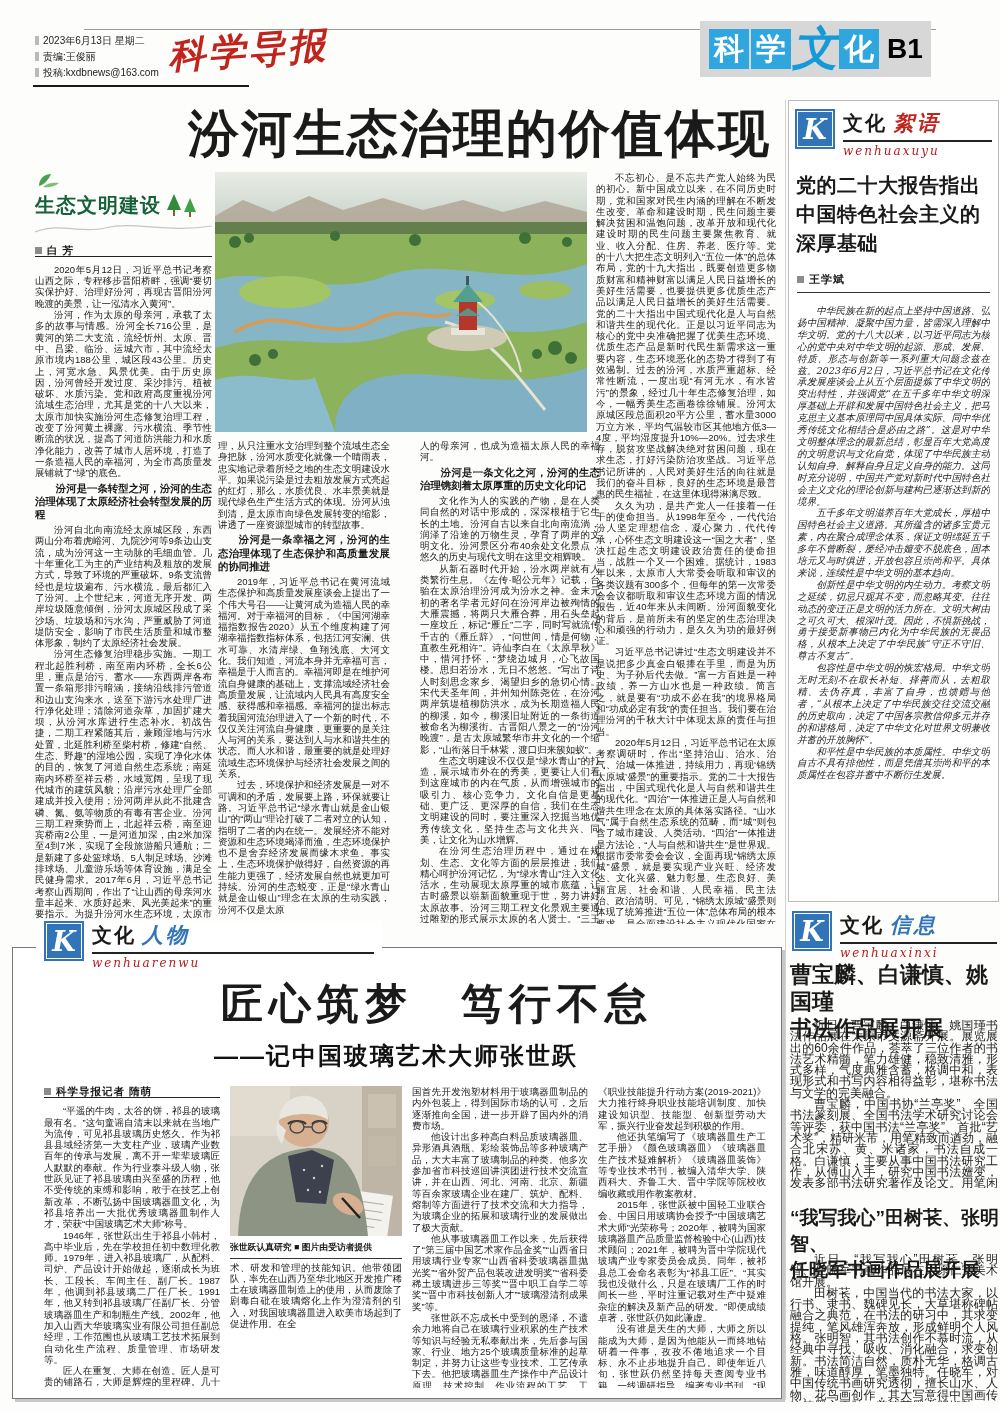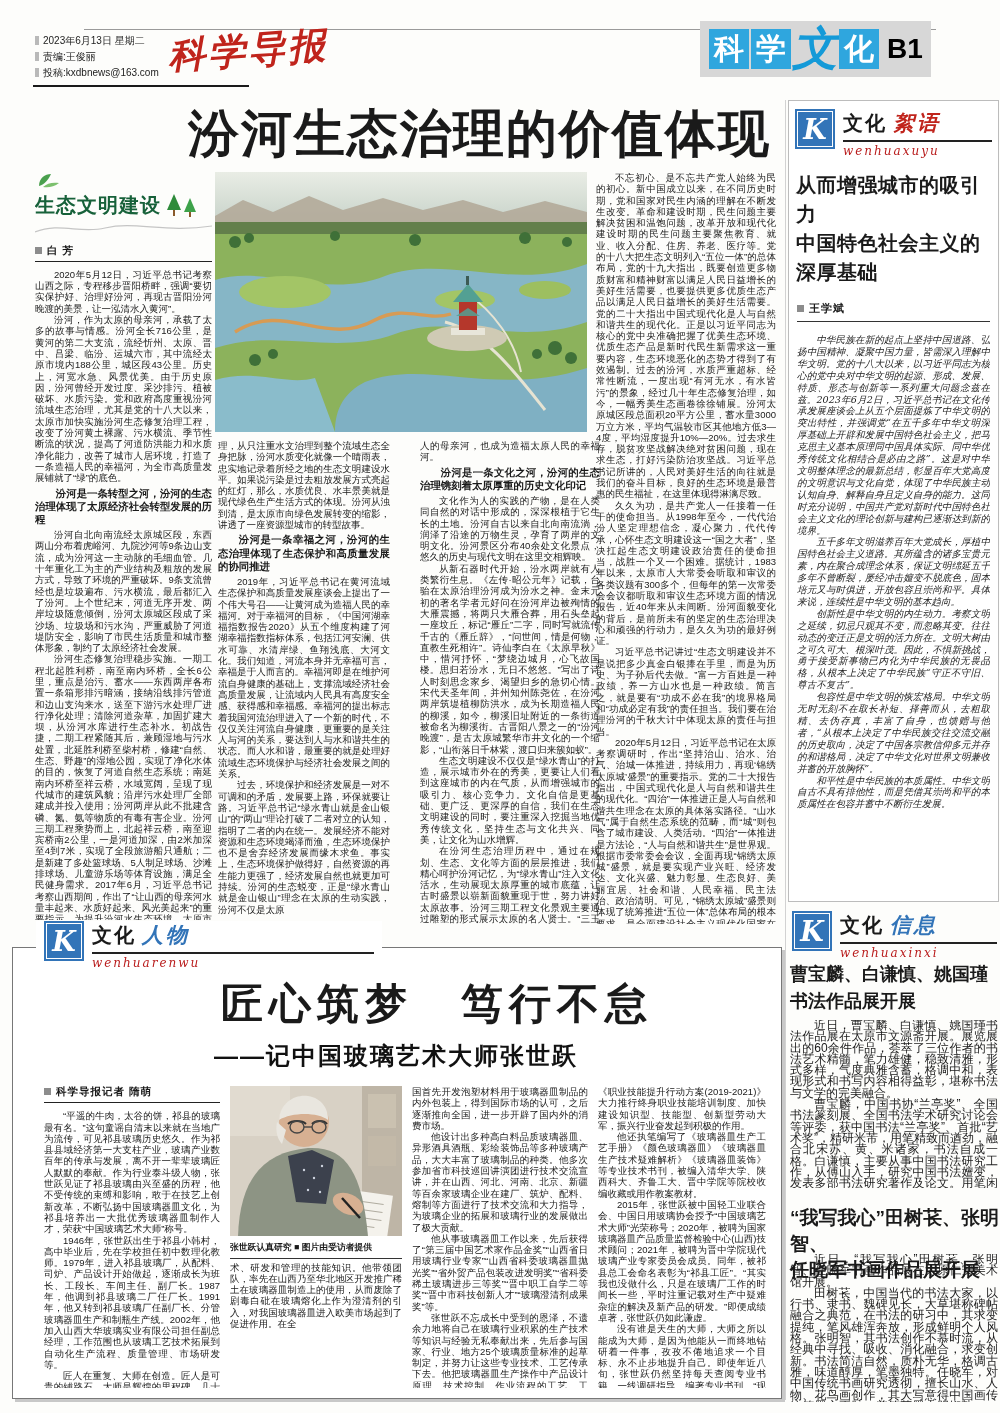--- a/index.html
+++ b/index.html
@@ -30,21 +30,21 @@
   .col p.sub{font-weight:800;font-size:10.4px;line-height:13.2px;margin:3px 0;}
   #t-col1{left:35px;top:172px;width:177px;height:748px;}
   #t-photo{left:215px;top:172px;width:372px;height:260px;}
   #t-col2{left:218px;top:440px;width:172px;height:484px;}
   #t-col3{left:420px;top:440px;width:180px;height:484px;}
   #t-col4{left:596px;top:172px;width:180px;height:752px;}
   
   .eco-badge{margin-bottom:6px;}
   .eco-row{display:flex;align-items:center;margin-top:2px;}
   .eco-text{font-size:20px;font-weight:900;color:#17613a;letter-spacing:1px;white-space:nowrap;}
-  .byline{font-weight:700;font-size:10.5px;border-bottom:1px solid #222;padding-bottom:5px;
+  .byline{font-weight:700;font-size:10.5px;border-bottom:1px solid #222;
           margin-bottom:7px;letter-spacing:1px;}
   .sq{display:inline-block;width:7px;height:7px;background:#8c8c8c;margin-right:5px;}
   
   .kb{display:flex;align-items:flex-start;}
   .ktile{width:40px;height:40px;background:#3274b8;color:#fff;flex:0 0 auto;
          font:italic 800 27px "DejaVu Serif",serif;display:flex;align-items:center;justify-content:center;
          box-shadow:inset 0 0 0 2px #3274b8, inset 0 0 0 3px #ffffff;}
   .kt-right{margin-left:8px;flex:1;}
   .kt-row{display:flex;align-items:baseline;border-bottom:2px solid #222;padding-bottom:3px;}
   .kt-main{font-size:20px;font-weight:900;letter-spacing:2px;}
@@ -56,21 +56,21 @@
   #xy-badge{margin:8px 6px 0 6px;}
   #xy-title{font-size:20px;font-weight:900;line-height:29px;margin:13px 8px 14px 7px;letter-spacing:0.5px;}
   #xy-author{margin:12px 8px;border-bottom:1px solid #333;font-weight:700;font-size:11px;
              padding-bottom:5px;letter-spacing:1px;}
   #xy-body{margin:8px 8px 0 8px;height:538px;overflow:hidden;text-align:justify;
            font:italic 9.6px/11.9px "DejaVu Serif",serif;color:#222;}
   #xy-body p{text-indent:2em;}
   
   #xx-badge{left:792px;top:911px;width:205px;}
   .news-title{font-weight:900;line-height:27px;}
-  #xx-a1-title{left:790px;top:961px;width:210px;font-size:18px;}
+  #xx-a1-title{left:790px;top:961px;width:210px;font-size:22px;}
   #xx-a1-body{left:790px;top:1020px;width:208px;height:168px;}
   #xx-a2-title{left:790px;top:1205px;width:212px;font-size:19px;line-height:26px;}
   #xx-a2-body{left:790px;top:1254px;width:208px;height:148px;}
   .news-body{overflow:hidden;text-align:justify;font-size:12px;line-height:11.3px;}
   .news-body p{text-indent:2em;}
   .news-body p.sig{text-indent:0;text-align:right;font-weight:700;}
   
   #bottom-box{left:12px;top:947px;width:768px;height:450px;border:1px solid #777;
               box-shadow:3px 3px 0 #c8c8c8;background:#fff;}
   #rw-badge{left:36px;top:921px;width:330px;background:#fff;z-index:3;padding:0 8px;}
@@ -210,21 +210,21 @@
       <div class="ktile">K</div>
       <div class="kt-right">
         <div class="kt-row">
           <span class="kt-main">文化</span>
           <span class="kt-script red">絮语</span>
         </div>
         <div class="kt-pinyin">wenhuaxuyu</div>
       </div>
     </div>
     <div id="xy-title">
-      <div>从而增强城市的吸引力</div>
+      <div>党的二十大报告指出</div>
       <div>中国特色社会主义的深厚基础</div>
     </div>
     <div id="xy-author"><span class="sq"></span><span>王学斌</span></div>
     <div id="xy-body">
       <p>中华民族在新的起点上坚持中国道路、弘扬中国精神、凝聚中国力量，皆需深入理解中华文明。党的十八大以来，以习近平同志为核心的党中央对中华文明的起源、形成、发展、特质、形态与创新等一系列重大问题念兹在兹。2023年6月2日，习近平总书记在文化传承发展座谈会上从五个层面提炼了中华文明的突出特性，并强调党“在五千多年中华文明深厚基础上开辟和发展中国特色社会主义，把马克思主义基本原理同中国具体实际、同中华优秀传统文化相结合是必由之路”。这是对中华文明整体理念的最新总结，彰显百年大党高度的文明意识与文化自觉，体现了中华民族主动认知自身、解释自身且定义自身的能力。这同时充分说明，中国共产党对新时代中国特色社会主义文化的理论创新与建构已逐渐达到新的境界。</p>
       <p>五千多年文明滋养百年大党成长，厚植中国特色社会主义道路。其所蕴含的诸多宝贵元素，内在聚合成理念体系，保证文明绵延五千多年不曾断裂，屡经冲击嬗变不脱底色，固本培元又与时俱进，开放包容且崇尚和平。具体来说，连续性是中华文明的基本趋向。</p>
       <p>创新性是中华文明的内生动力。考察文明之延续，切忌只观其不变，而忽略其变。往往动态的变迁正是文明的活力所在。文明大树由之可久可大、根深叶茂。因此，不惧新挑战，勇于接受新事物已内化为中华民族的无畏品格，从根本上决定了中华民族“守正不守旧、尊古不复古”。</p>
       <p>包容性是中华文明的恢宏格局。中华文明无时无刻不在取长补短、择善而从，去粗取精、去伪存真，丰富了自身，也馈赠与他者，“从根本上决定了中华民族交往交流交融的历史取向，决定了中国各宗教信仰多元并存的和谐格局，决定了中华文化对世界文明兼收并蓄的开放胸怀”。</p>
       <p>和平性是中华民族的本质属性。中华文明自古不具有排他性，而是凭借其崇尚和平的本质属性在包容并蓄中不断衍生发展。</p>
 

